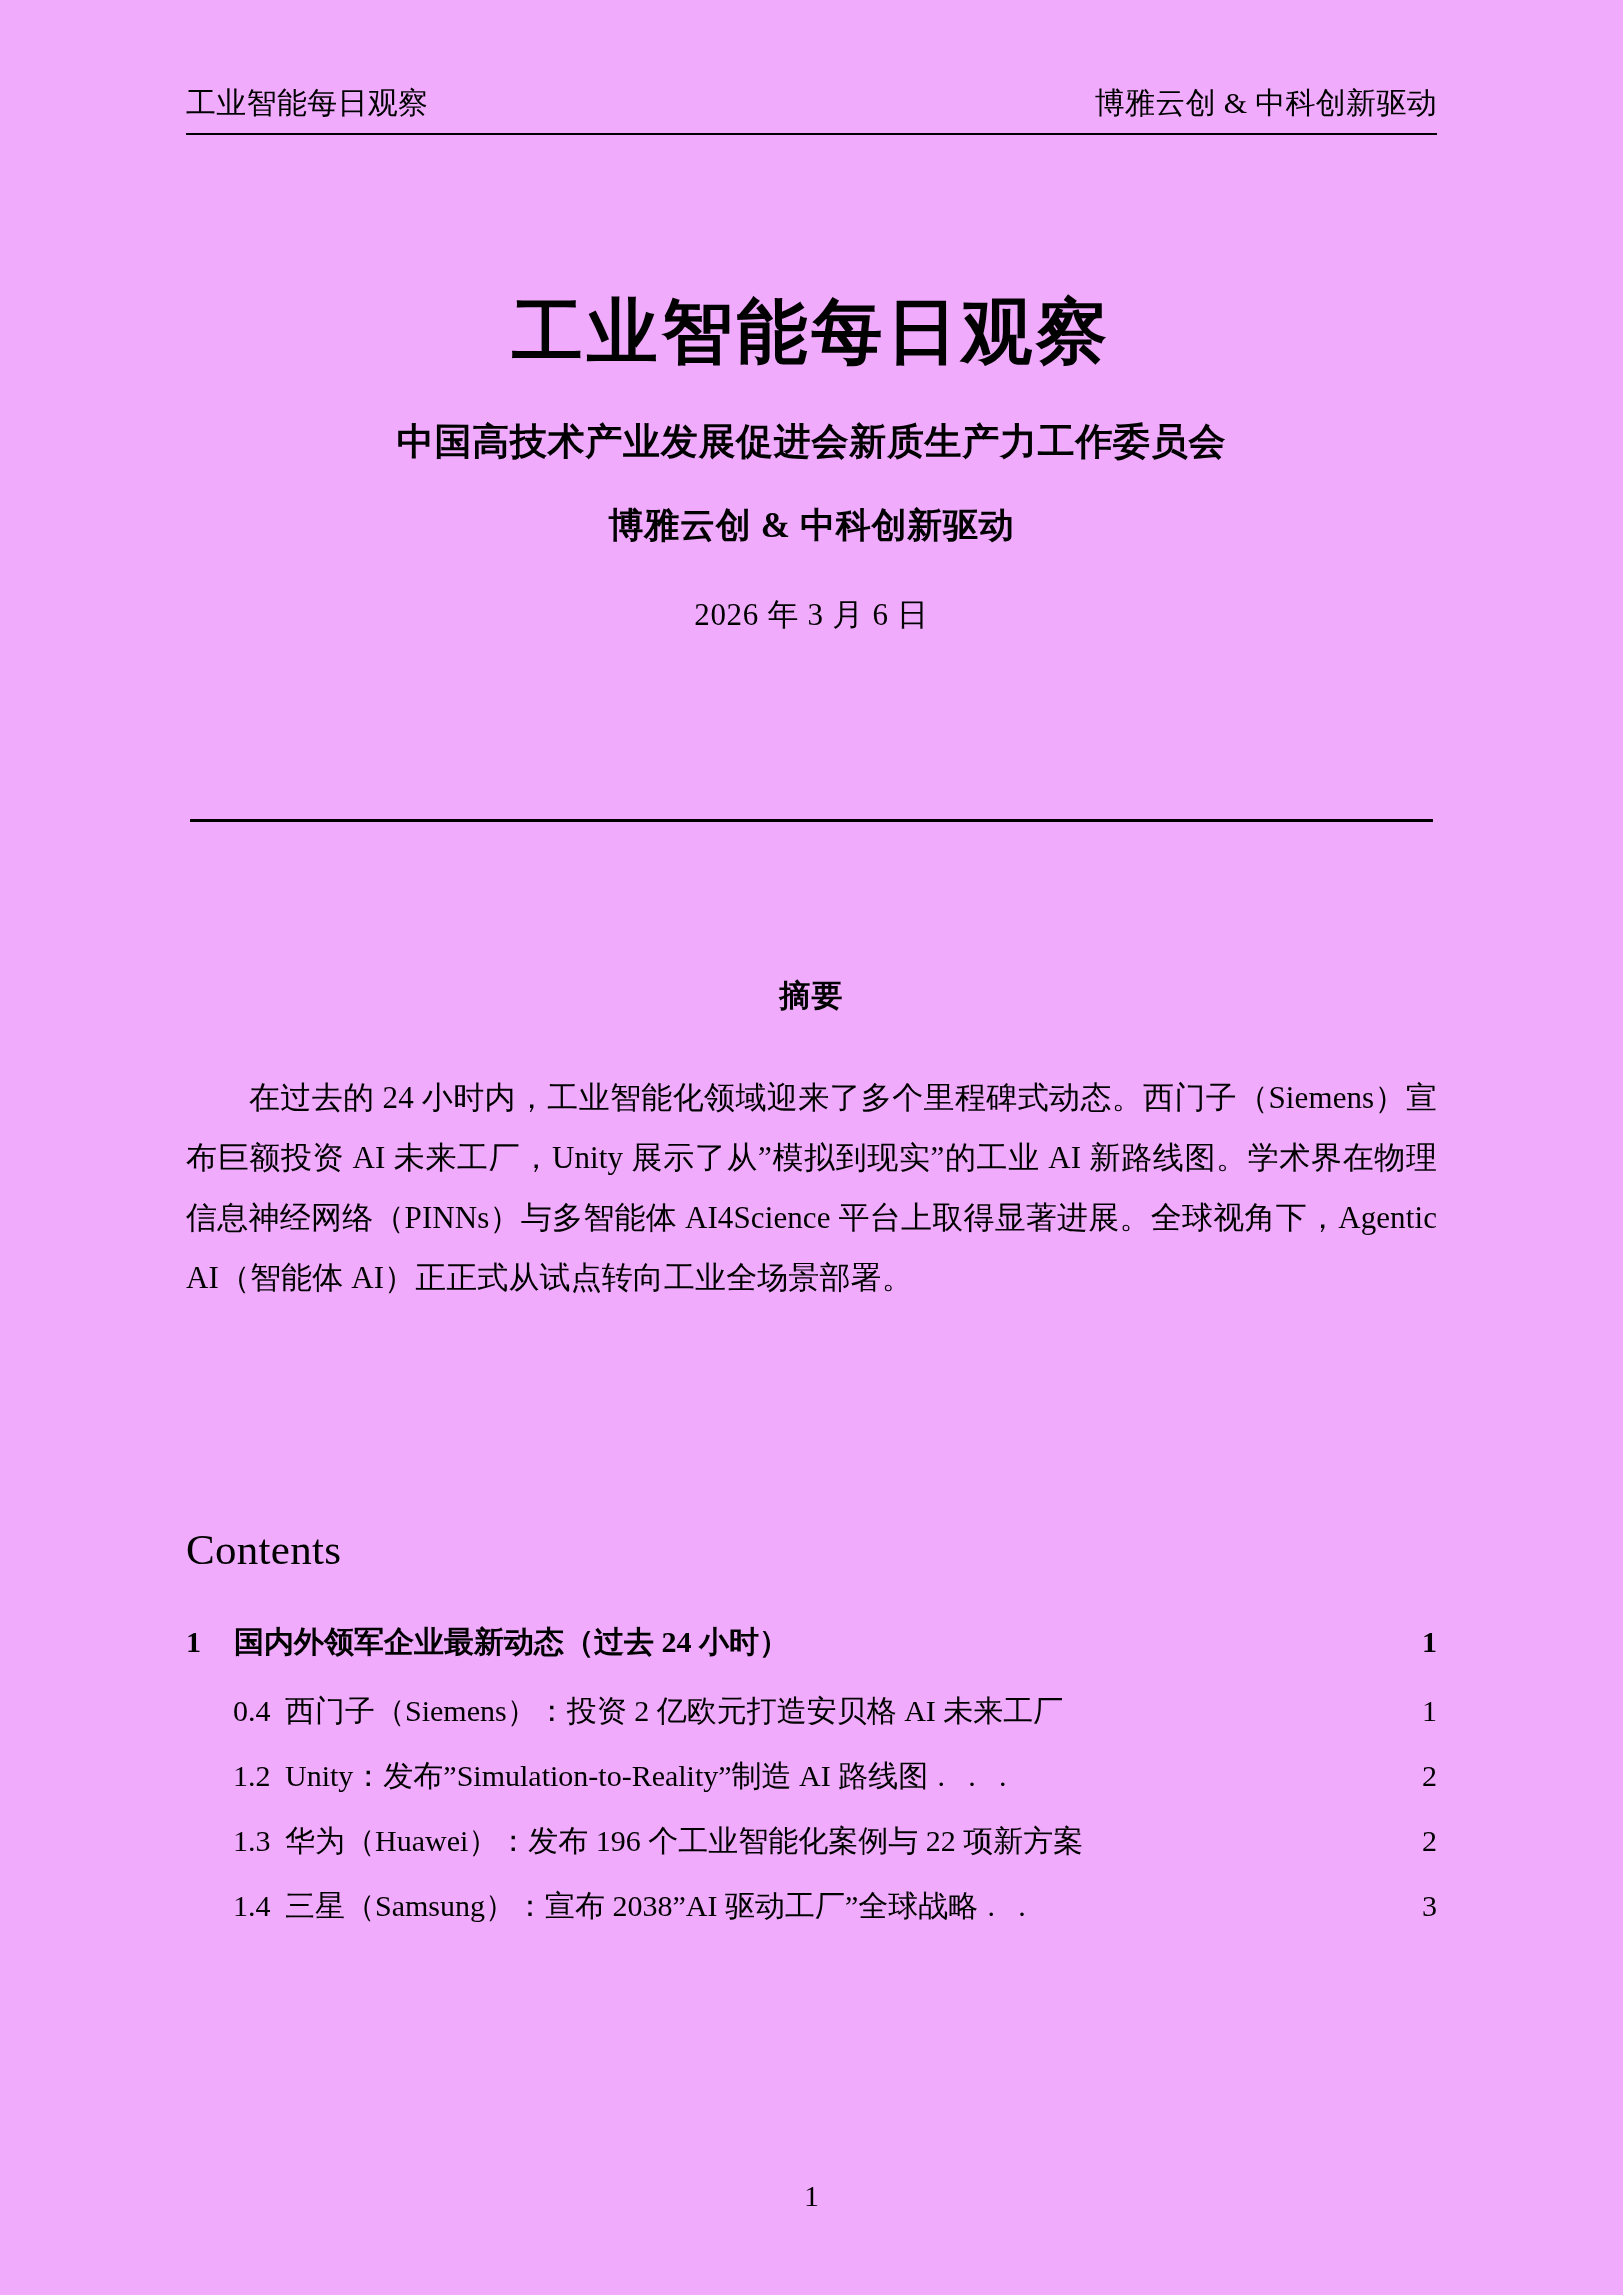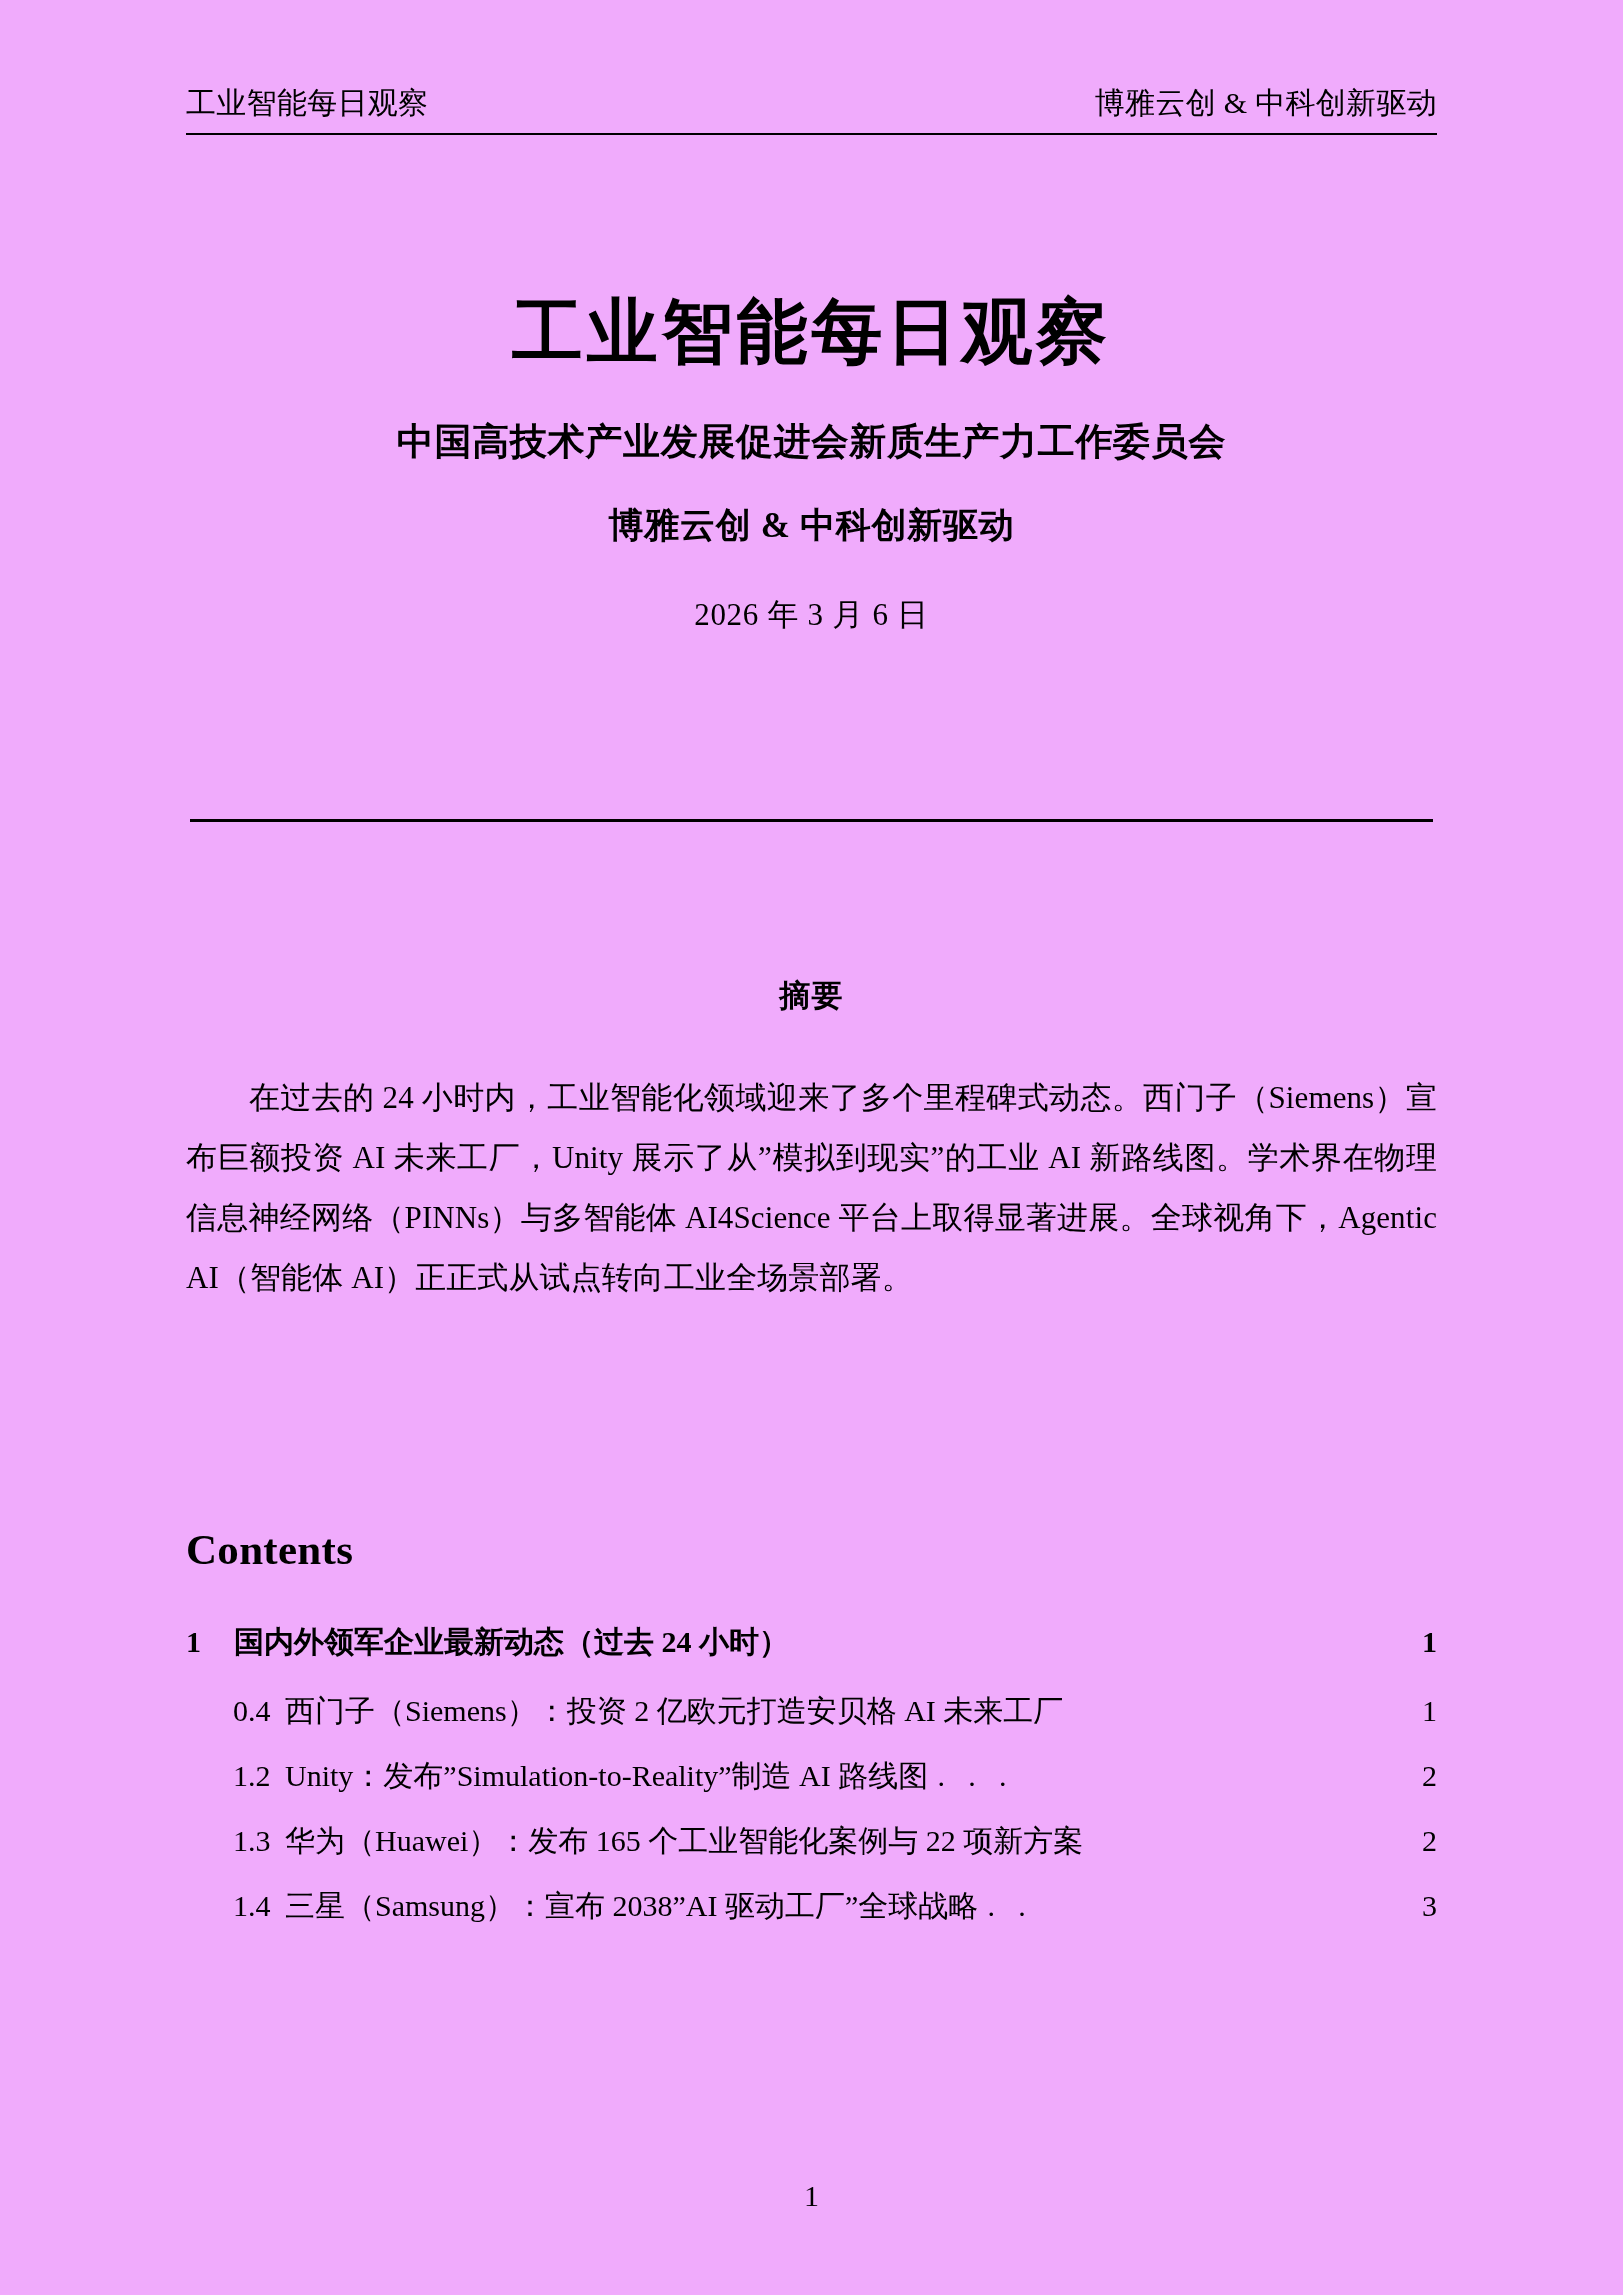--- a/index.html
+++ b/index.html
@@ -115,21 +115,21 @@
 
   
   .contents {
     position: absolute;
     left: 186px;
     right: 186px;
     top: 1525px;
   }
   .contents-heading {
     font-size: 43px;
-    font-weight: bold;
+    font-weight: normal;
     letter-spacing: 0.3px;
     margin: 0 0 35px 0;
   }
   .toc-entry {
     display: flex;
     align-items: baseline;
     font-size: 30px;
     line-height: 65px;
     white-space: nowrap;
   }
@@ -205,21 +205,21 @@
           <span class="toc-page">1</span>
         </div>
         <div class="toc-entry level2">
           <span class="toc-num">1.2</span>
           <span class="toc-text">Unity：发布”Simulation-to-Reality”制造 AI 路线图</span>
           <span class="toc-leader">. . .</span>
           <span class="toc-page">2</span>
         </div>
         <div class="toc-entry level2">
           <span class="toc-num">1.3</span>
-          <span class="toc-text">华为（Huawei）：发布 165 个工业智能化案例与 22 项新方案</span>
+          <span class="toc-text">华为（Huawei）：发布 196 个工业智能化案例与 22 项新方案</span>
           <span class="toc-leader"></span>
           <span class="toc-page">2</span>
         </div>
         <div class="toc-entry level2">
           <span class="toc-num">1.4</span>
           <span class="toc-text">三星（Samsung）：宣布 2038”AI 驱动工厂”全球战略</span>
           <span class="toc-leader">. .</span>
           <span class="toc-page">3</span>
         </div>
       </div>

